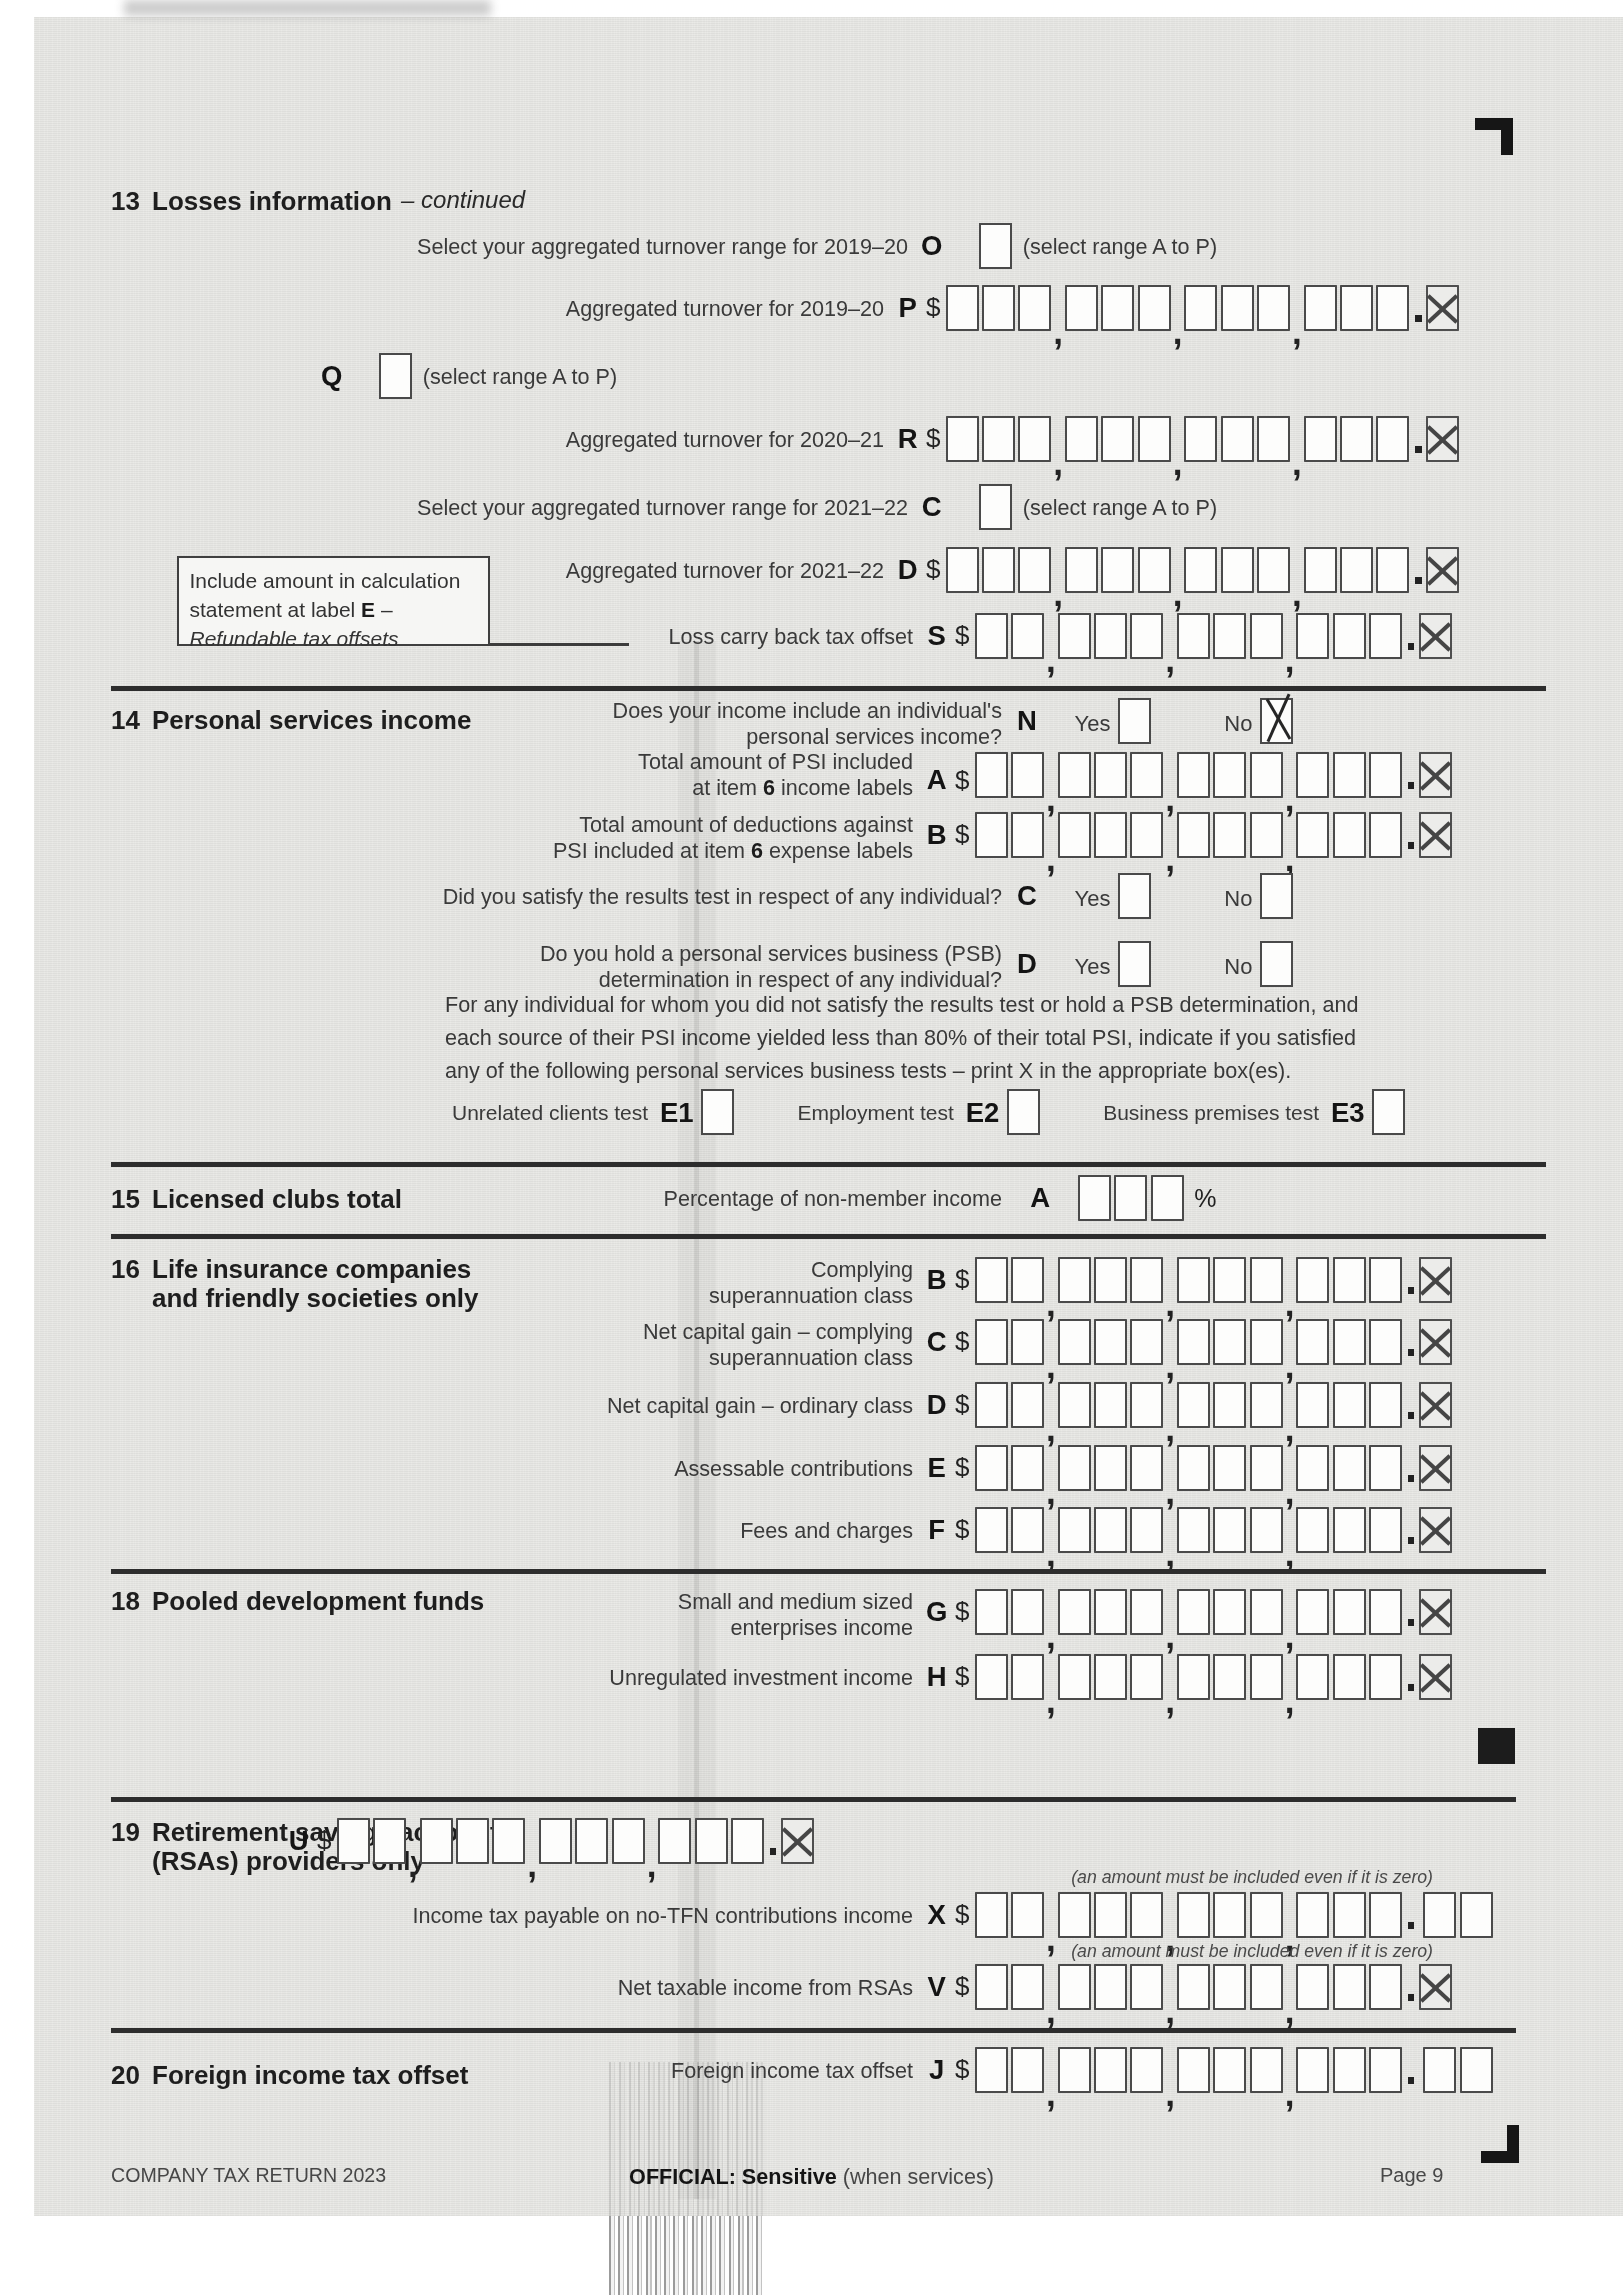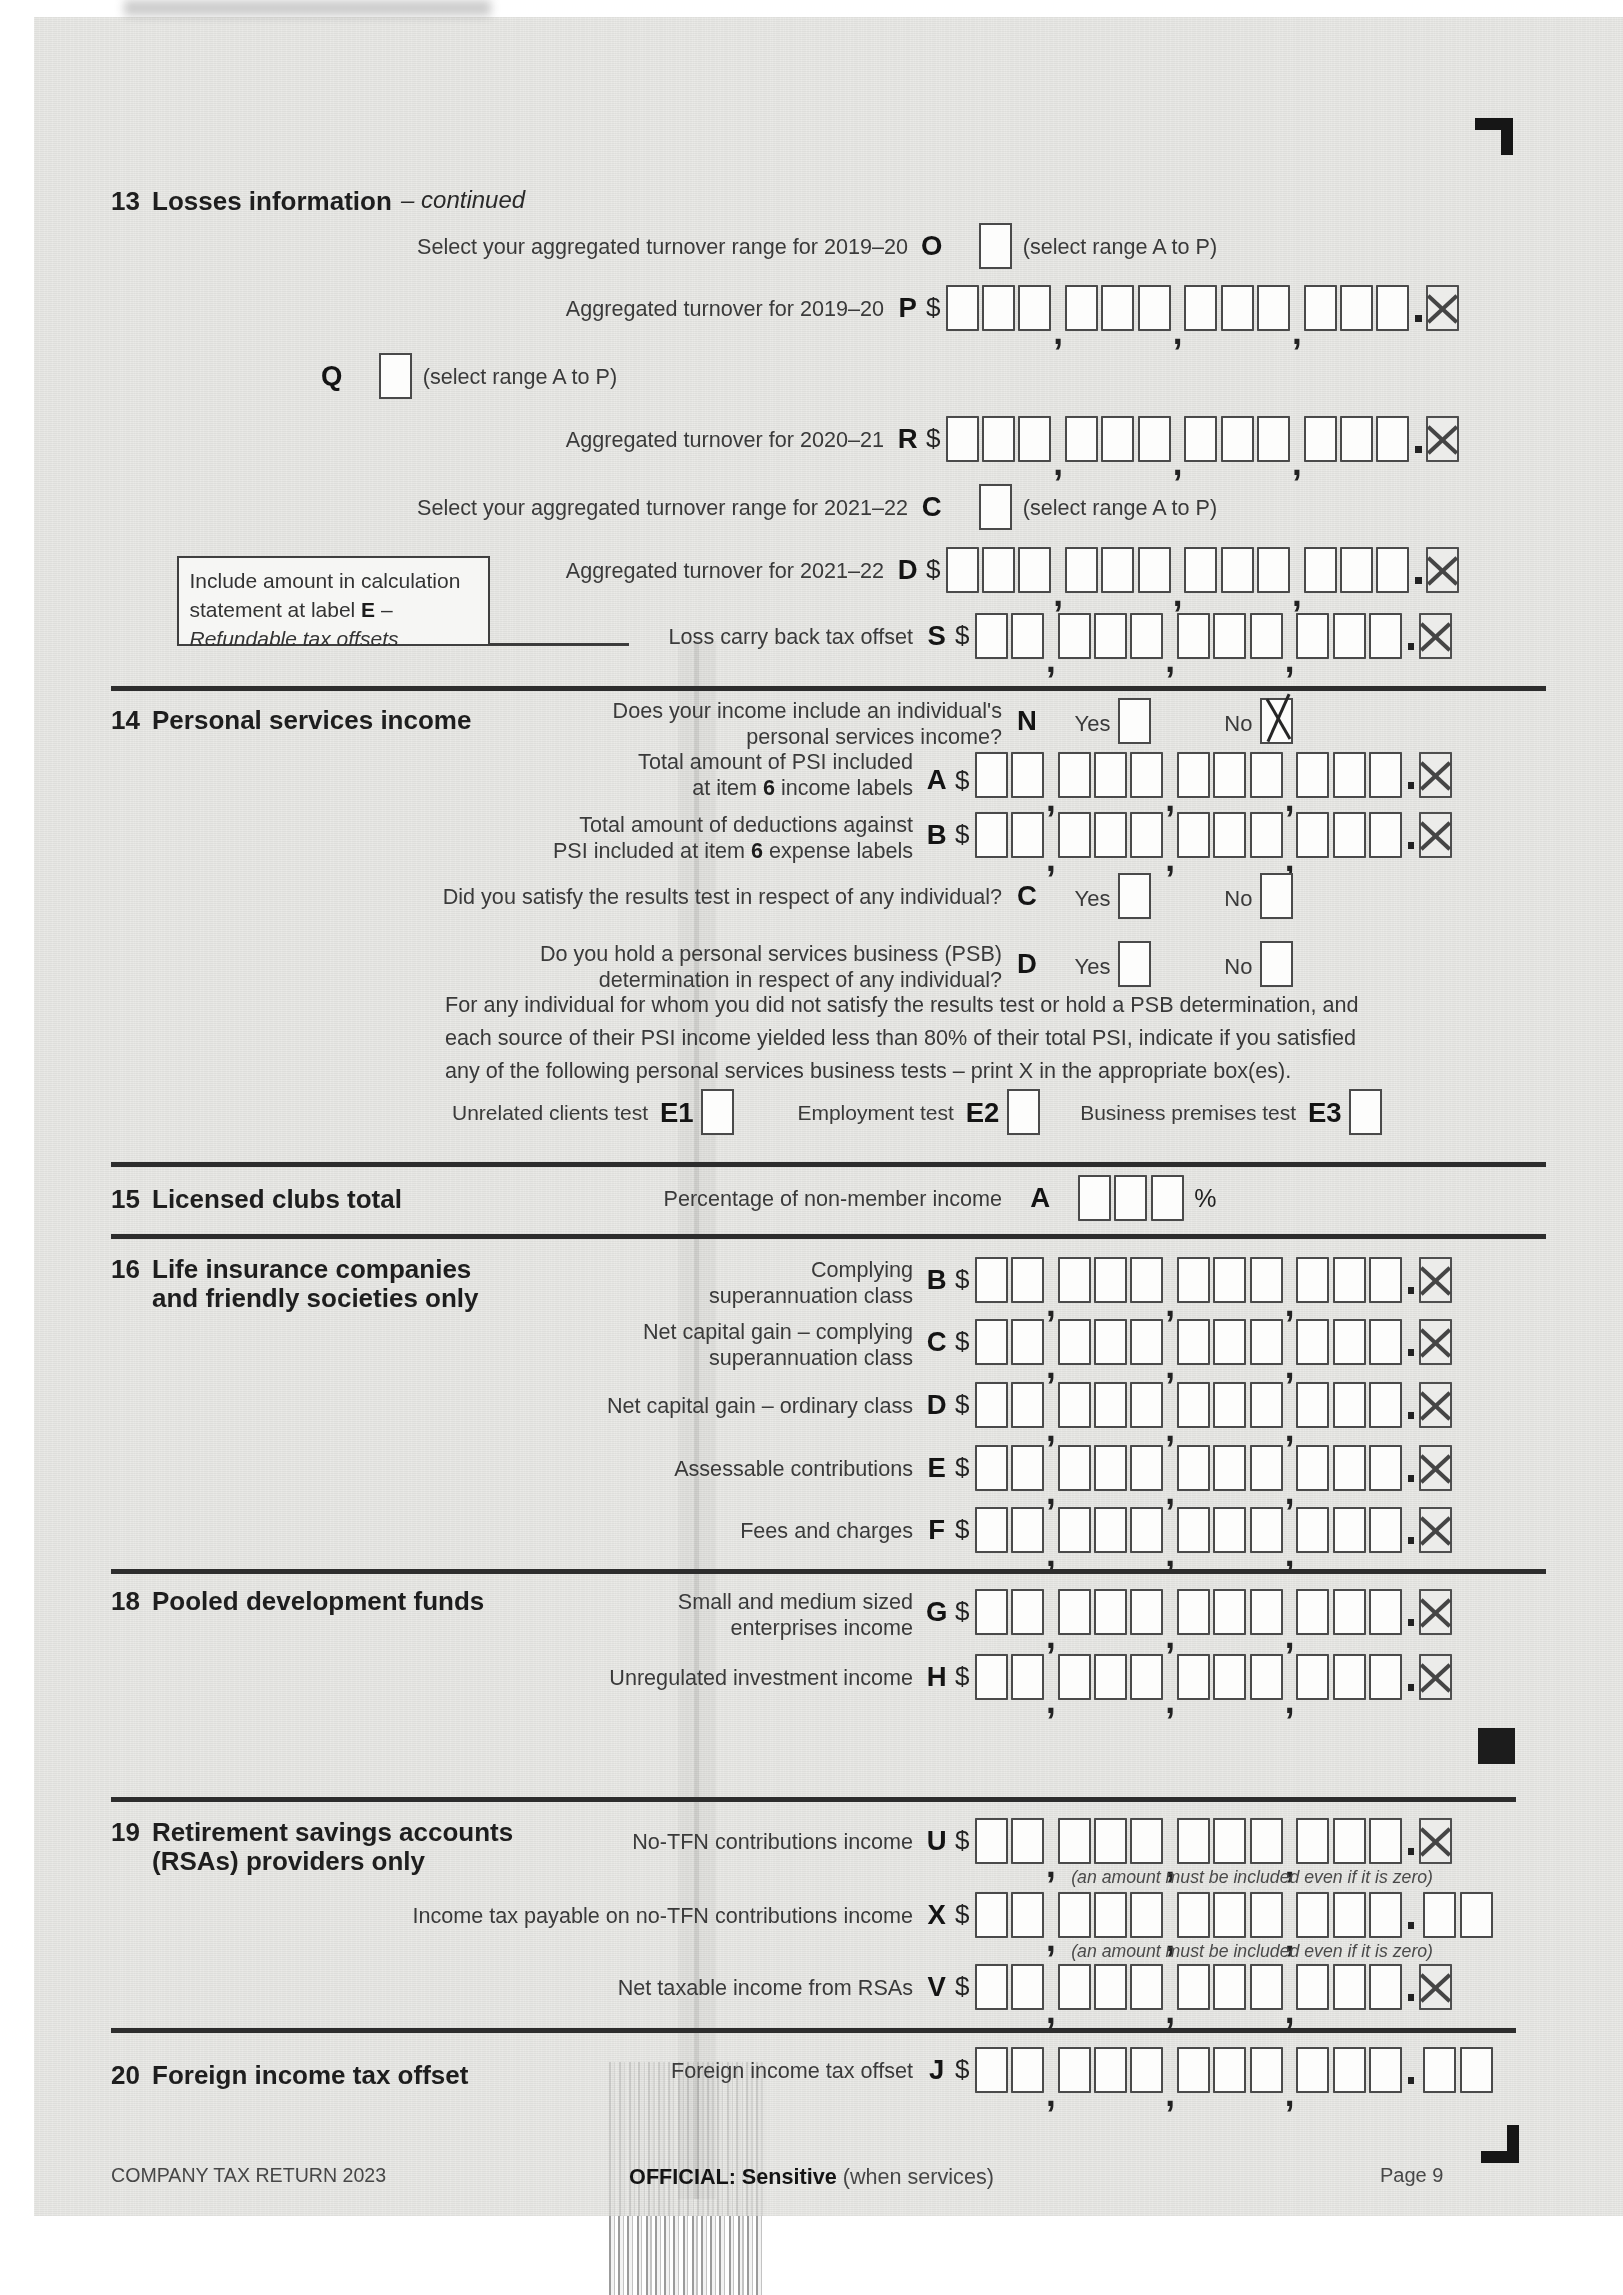--- a/index.html
+++ b/index.html
@@ -363,21 +363,21 @@
     <div>any of the following personal services business tests – print X in the appropriate box(es).</div>
   </div>
 
   <div class="row" style="left:452px;top:1089px;">
     <span class="testlbl">Unrelated clients test</span>
     <span class="testltr">E1</span>
     <span class="testbox"></span>
     <span class="testlbl" style="margin-left:63px;">Employment test</span>
     <span class="testltr">E2</span>
     <span class="testbox"></span>
-    <span class="testlbl" style="margin-left:40px;">Business premises test</span>
+    <span class="testlbl" style="margin-left:63px;">Business premises test</span>
     <span class="testltr">E3</span>
     <span class="testbox"></span>
   </div>
 
   <div class="divider" style="top:1162px;"></div>
 
   <div class="sec-head" style="left:111px;top:1185px;">
     <span class="sec-num">15</span>
     <span>Licensed clubs total</span>
   </div>
@@ -643,21 +643,20 @@
   </div>
 
   <div class="divider" style="top:1797px;width:1405px;"></div>
 
   <div class="sec-head" style="left:111px;top:1818px;">
     <span class="sec-num">19</span>
     <span><span>Retirement savings accounts</span><br><span>(RSAs) providers only</span></span>
   </div>
 
   <div class="row" style="left:275px;top:1818px;">
-    <div class="lab lab1" style="width:638px;">No-TFN contributions income</div>
     <span class="ltr">U</span>
     <span class="dollar">$</span>
     <span class="boxes">
         <span class="grp">
           <span class="bx"></span>
           <span class="bx"></span>
         </span>
         <span class="comma">,</span>
         <span class="grp">
           <span class="bx"></span>

